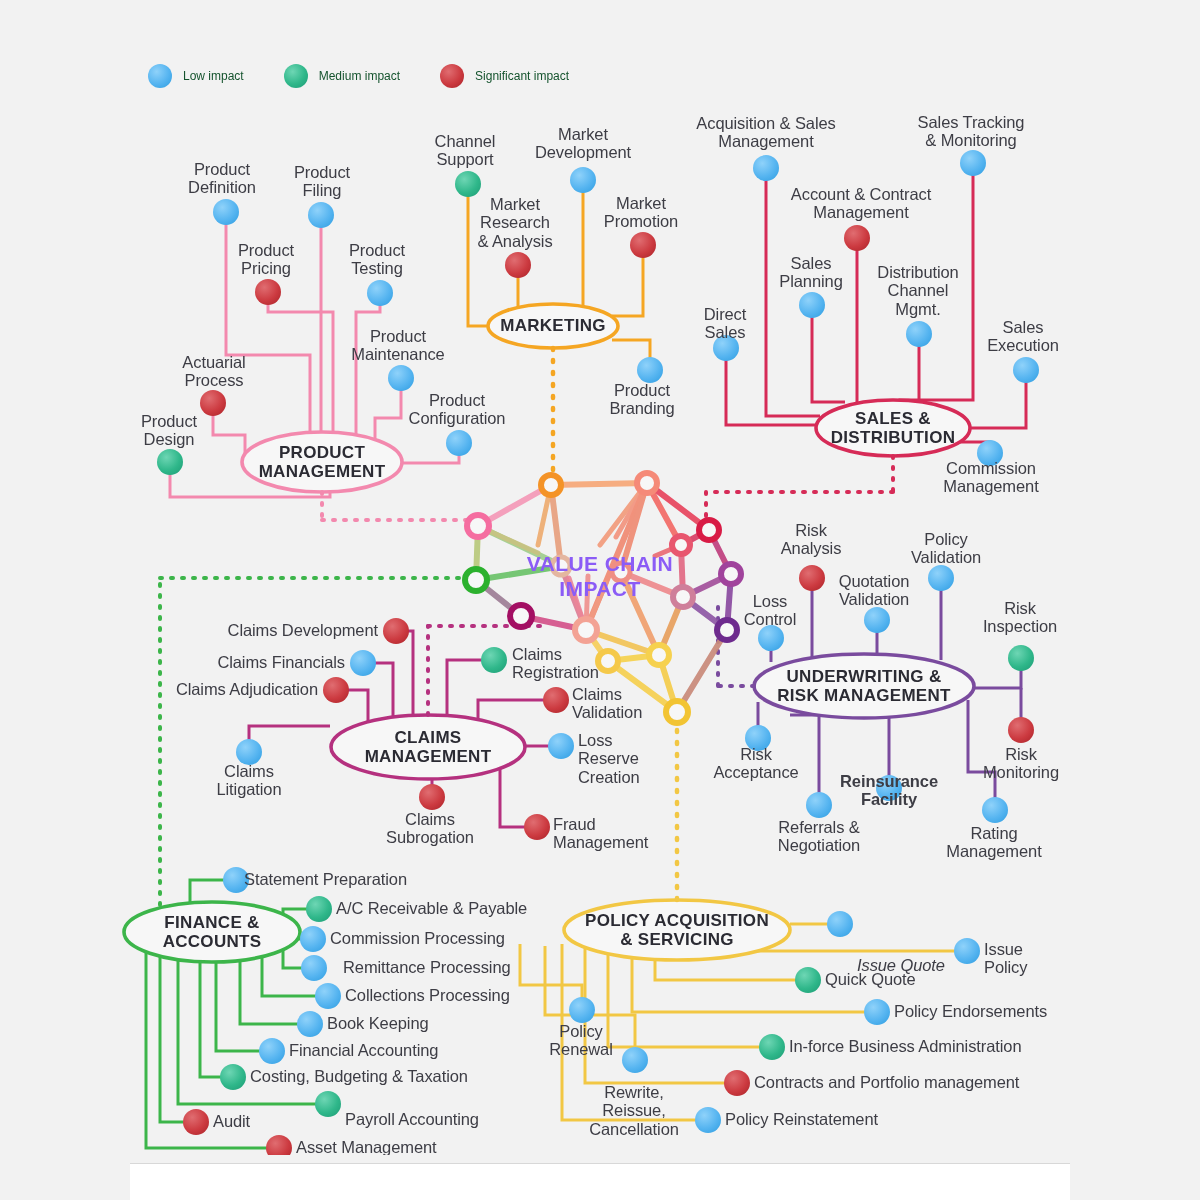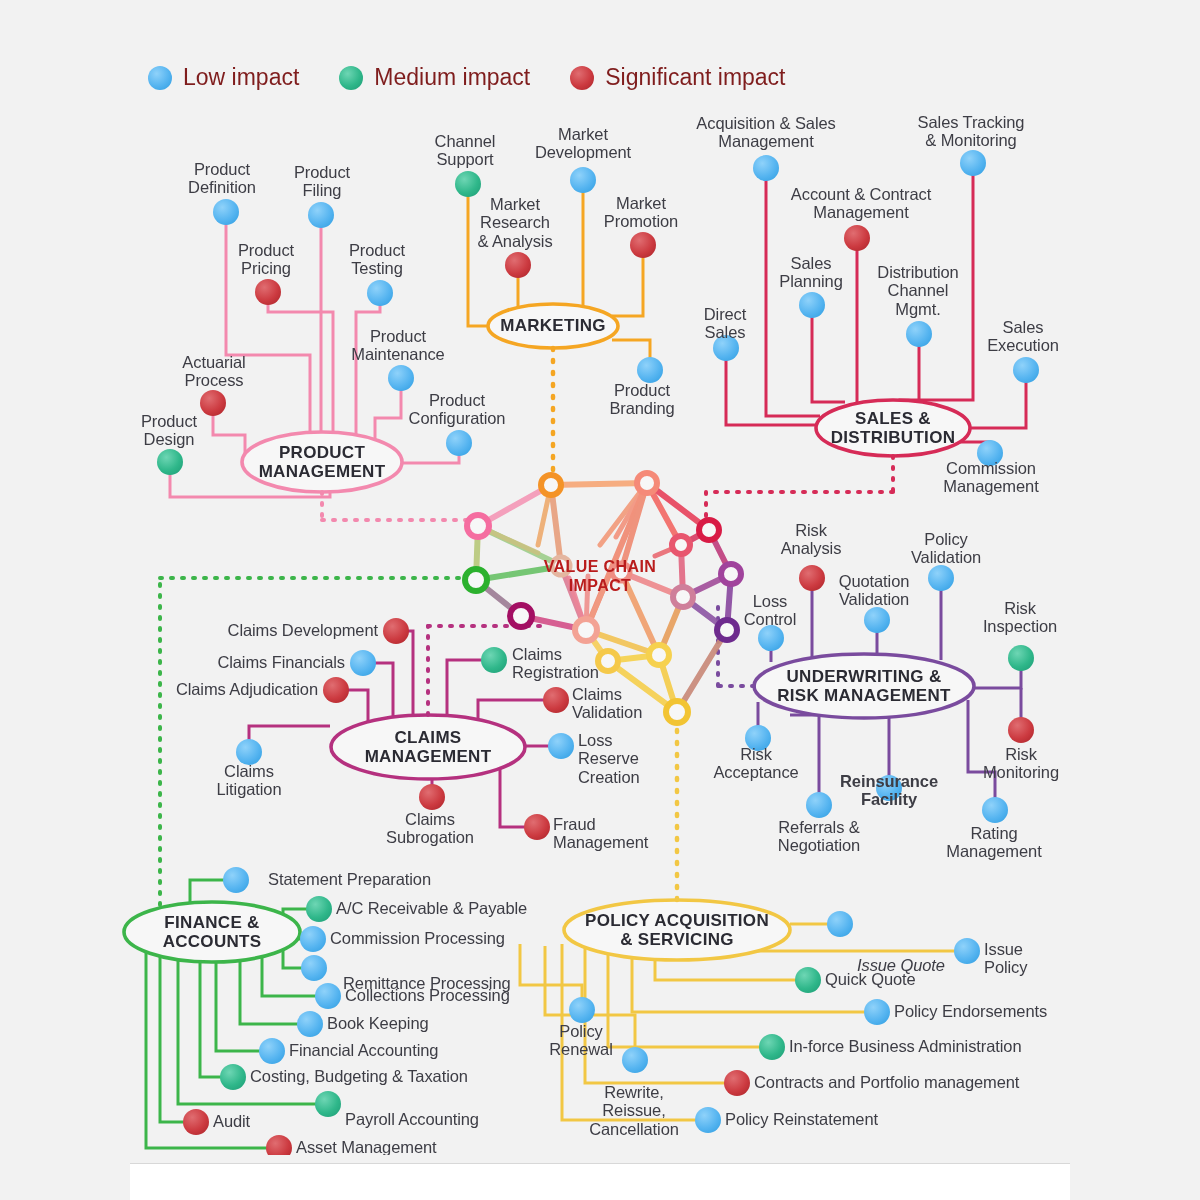--- a/index.html
+++ b/index.html
@@ -43,24 +43,24 @@
     pointer-events:none;
   }
   #title{
     position:absolute;left:600px;top:15px;transform:translateX(-50%);
     font-size:25px;font-weight:bold;color:#16161a;letter-spacing:-0.3px;
     white-space:nowrap;
   }
   #legend{position:absolute;left:148px;top:64px;display:flex;align-items:center;gap:0;}
   .leg{display:flex;align-items:center;margin-right:40px;}
   .leg .sw{width:24px;height:24px;border-radius:50%;margin-right:11px;}
-  .leg span{font-size:23px;color:#7f1d1d;}
+  .leg span{font-size:12px;color:#14532d;}
   #brain-title{
     position:absolute;left:600px;top:576px;transform:translate(-50%,-50%);
-    text-align:center;font-size:16px;font-weight:bold;color:#b91c1c;
+    text-align:center;font-size:21px;font-weight:bold;color:#8b5cf6;
     letter-spacing:0.4px;line-height:1.2;white-space:pre-line;
   }
   #footer{
     position:absolute;left:130px;top:1163px;width:940px;height:37px;
     background:#ffffff;display:flex;align-items:center;
     border-top:1px solid #d8d8d8;
   }
   #footer-src{font-size:13.5px;color:#4a4a52;margin-left:18px;}
   #footer-social{margin-left:auto;display:flex;align-items:center;margin-right:22px;gap:8px;}
   .handle{font-size:13.5px;color:#3a3a42;margin-right:22px;}
@@ -400,27 +400,27 @@
   <div class="node-label c" style="left:249px;top:762px;">Claims
 Litigation</div>
   <div class="dot sig" style="left:432px;top:797px;"></div>
   <div class="node-label c" style="left:430px;top:810px;">Claims
 Subrogation</div>
   <div class="dot sig" style="left:537px;top:827px;"></div>
   <div class="node-label l" style="left:553px;top:815px;">Fraud
 Management</div>
 
   <div class="dot low" style="left:236px;top:880px;"></div>
-  <div class="node-label l" style="left:268px;top:870px;">Statement Preparation</div>
+  <div class="node-label l" style="left:244px;top:870px;">Statement Preparation</div>
   <div class="dot med" style="left:319px;top:909px;"></div>
   <div class="node-label l" style="left:336px;top:899px;">A/C Receivable &amp; Payable</div>
   <div class="dot low" style="left:313px;top:939px;"></div>
   <div class="node-label l" style="left:330px;top:929px;">Commission Processing</div>
   <div class="dot low" style="left:314px;top:968px;"></div>
-  <div class="node-label l" style="left:343px;top:958px;margin-top:16px;">Remittance Processing</div>
+  <div class="node-label l" style="left:343px;top:958px;">Remittance Processing</div>
   <div class="dot low" style="left:328px;top:996px;"></div>
   <div class="node-label l" style="left:345px;top:986px;">Collections Processing</div>
   <div class="dot low" style="left:310px;top:1024px;"></div>
   <div class="node-label l" style="left:327px;top:1014px;">Book Keeping</div>
   <div class="dot low" style="left:272px;top:1051px;"></div>
   <div class="node-label l" style="left:289px;top:1041px;">Financial Accounting</div>
   <div class="dot med" style="left:233px;top:1077px;"></div>
   <div class="node-label l" style="left:250px;top:1067px;">Costing, Budgeting &amp; Taxation</div>
   <div class="dot med" style="left:328px;top:1104px;"></div>
   <div class="node-label l" style="left:345px;top:1110px;">Payroll Accounting</div>

